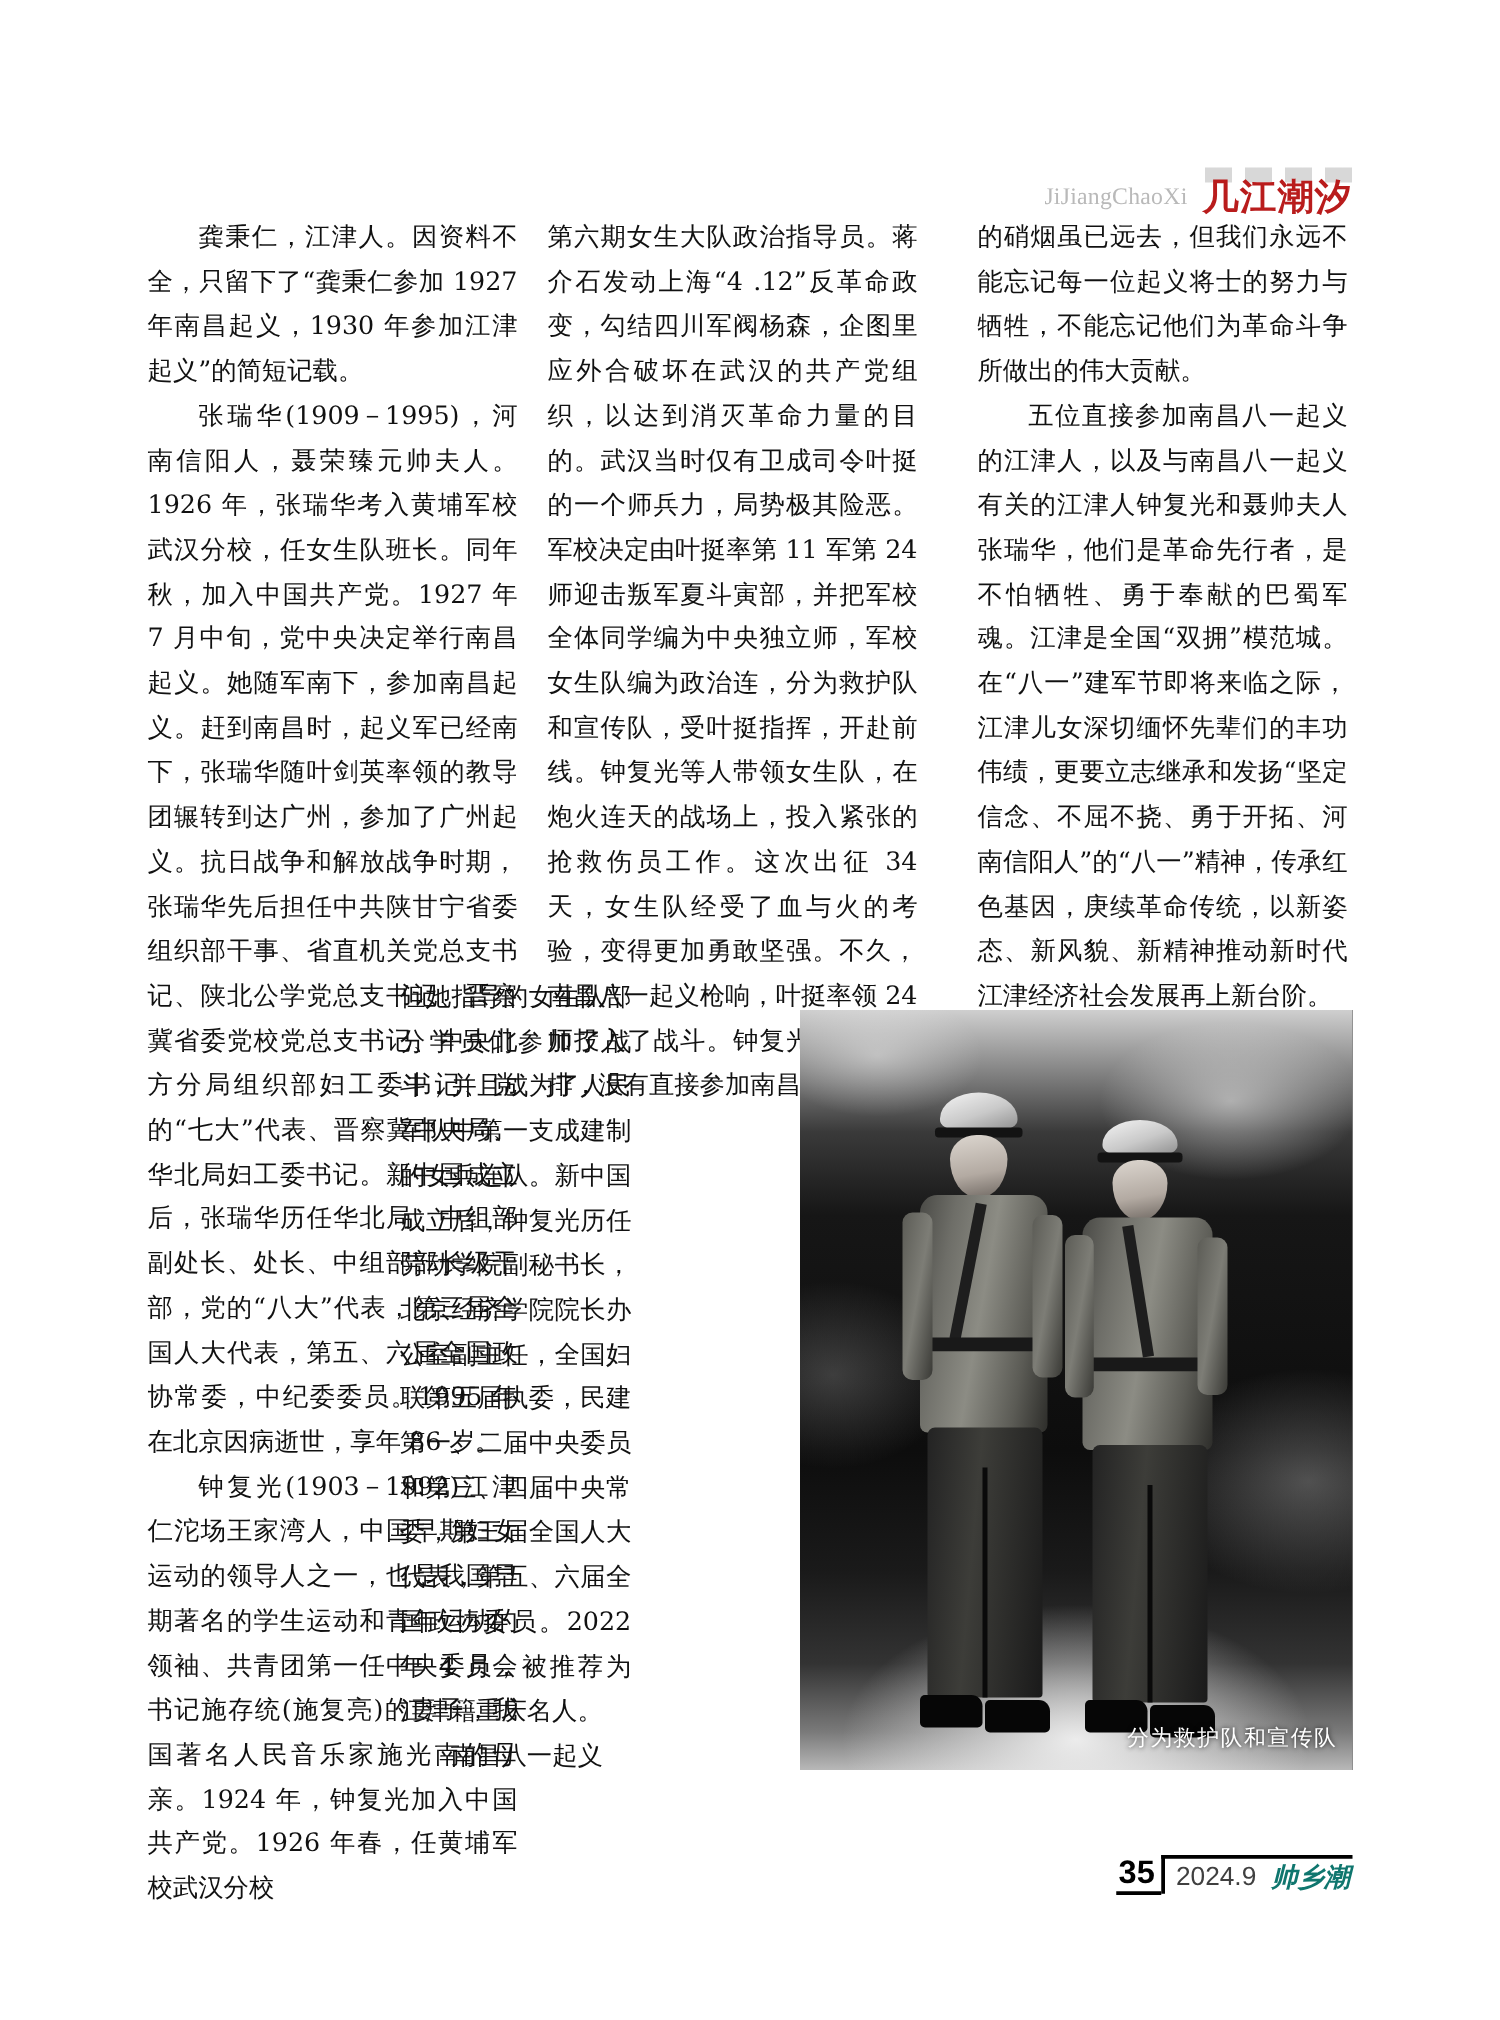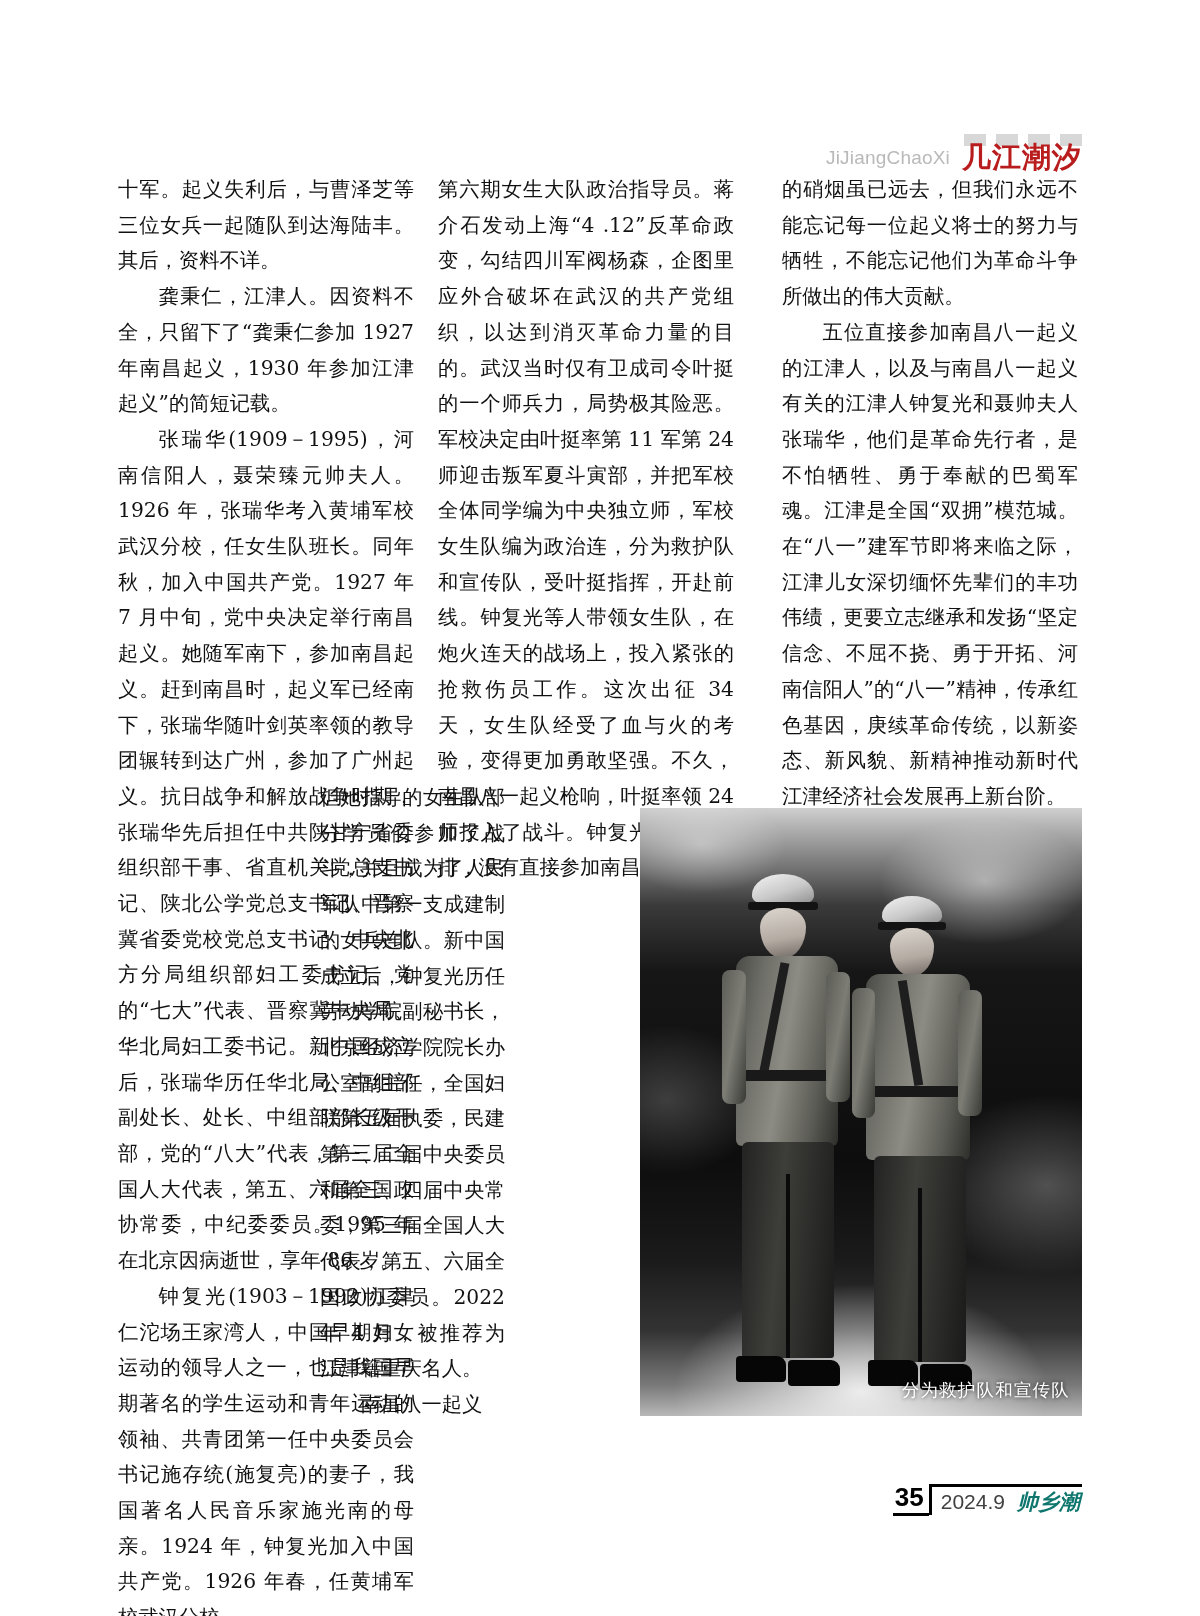--- a/index.html
+++ b/index.html
@@ -22,21 +22,21 @@
   .masthead {
     position: absolute;
     top: 128px;
     right: 118px;
     display: flex;
     align-items: flex-end;
     gap: 12px;
     height: 44px;
   }
   .masthead-pinyin {
-    font-family: Liberation Sans, sans-serif;
+    font-family: Liberation Serif, serif;
     font-size: 19px;
     color: #b9b9b9;
     letter-spacing: 0.2px;
     line-height: 1;
     padding-bottom: 5px;
   }
   .masthead-cn {
     font-family: "DejaVu Serif", "Liberation Serif", serif;
     font-size: 29px;
     font-weight: 700;
@@ -243,21 +243,20 @@
 <div class="page">
 
   <div class="masthead">
     <span class="masthead-pinyin">JiJiangChaoXi</span>
     <span class="masthead-cn">几江潮汐</span>
   </div>
 
   <div class="columns">
 
     <div class="col" id="col1">
-      <p>十军。起义失利后，与曹泽芝等三位女兵一起随队到达海陆丰。其后，资料不详。</p>
       <p class="indent">龚秉仁，江津人。因资料不全，只留下了“龚秉仁参加 1927 年南昌起义，1930 年参加江津起义”的简短记载。</p>
       <p class="indent">张瑞华(1909－1995)，河南信阳人，聂荣臻元帅夫人。1926 年，张瑞华考入黄埔军校武汉分校，任女生队班长。同年秋，加入中国共产党。1927 年 7 月中旬，党中央决定举行南昌起义。她随军南下，参加南昌起义。赶到南昌时，起义军已经南下，张瑞华随叶剑英率领的教导团辗转到达广州，参加了广州起义。抗日战争和解放战争时期，张瑞华先后担任中共陕甘宁省委组织部干事、省直机关党总支书记、陕北公学党总支书记、晋察冀省委党校党总支书记、中央北方分局组织部妇工委书记、党的“七大”代表、晋察冀中央局、华北局妇工委书记。新中国成立后，张瑞华历任华北局、中组部副处长、处长、中组部部长级干部，党的“八大”代表，第三届全国人大代表，第五、六届全国政协常委，中纪委委员。1995 年在北京因病逝世，享年 86 岁。</p>
       <p class="indent">钟复光(1903－1992)江津仁沱场王家湾人，中国早期妇女运动的领导人之一，也是我国早期著名的学生运动和青年运动的领袖、共青团第一任中央委员会书记施存统(施复亮)的妻子，我国著名人民音乐家施光南的母亲。1924 年，钟复光加入中国共产党。1926 年春，任黄埔军校武汉分校</p>
     </div>
 
     <div class="col" id="col2">
       <p>第六期女生大队政治指导员。蒋介石发动上海“4 .12”反革命政变，勾结四川军阀杨森，企图里应外合破坏在武汉的共产党组织，以达到消灭革命力量的目的。武汉当时仅有卫成司令叶挺的一个师兵力，局势极其险恶。军校决定由叶挺率第 11 军第 24 师迎击叛军夏斗寅部，并把军校全体同学编为中央独立师，军校女生队编为政治连，分为救护队和宣传队，受叶挺指挥，开赴前线。钟复光等人带领女生队，在炮火连天的战场上，投入紧张的抢救伤员工作。这次出征 34 天，女生队经受了血与火的考验，变得更加勇敢坚强。不久，南昌八一起义枪响，叶挺率领 24 师投入了战斗。钟复光因组织安排，没有直接参加南昌起义，</p>
     </div>
 
     <div class="col" id="col3">

